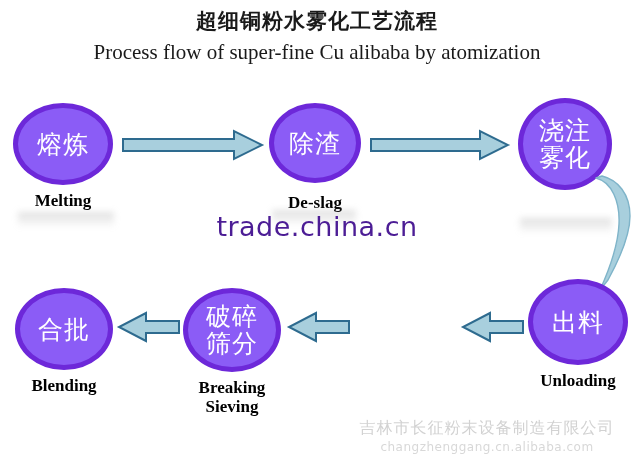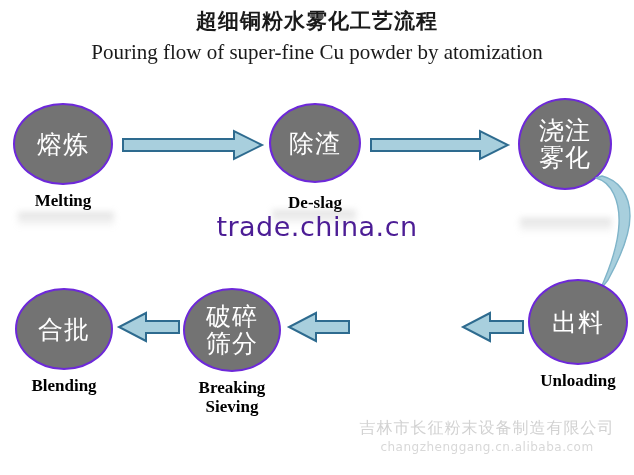--- a/index.html
+++ b/index.html
@@ -42,22 +42,22 @@
 
   
   .node {
     position: absolute;
   }
   .node-circle {
     position: absolute;
     left: 0;
     top: 0;
     border-radius: 50%;
-    background: #737373;
-    border: 2px solid #6d28d9;
+    background: #8b5cf6;
+    border: 5px solid #6d28d9;
     box-sizing: border-box;
     display: flex;
     align-items: center;
     justify-content: center;
   }
   .node-cn {
     font-family: "DejaVu Sans", "Liberation Sans", sans-serif;
     color: #ffffff;
     font-size: 25px;
     line-height: 27px;
@@ -134,21 +134,21 @@
     pointer-events: none;
   }
 </style>
 </head>
 <body>
 
 <div id="canvas">
 
   <div id="title-block">
     <div id="title-cn">超细铜粉水雾化工艺流程</div>
-    <div id="title-en">Pouring flow of super-fine Cu powder by atomization</div>
+    <div id="title-en">Process flow of super-fine Cu alibaba by atomization</div>
   </div>
 
   <div class="node" style="left:13px; top:103px; width:100px; height:82px;">
     <div class="node-circle" style="width:100px; height:82px;">
       <span class="node-cn">熔炼</span>
     </div>
     <div class="node-label" style="top:88px; width:140px;">Melting</div>
   </div>
 
   <div class="arrow" style="left:122px; top:130px; width:142px; height:30px;">

